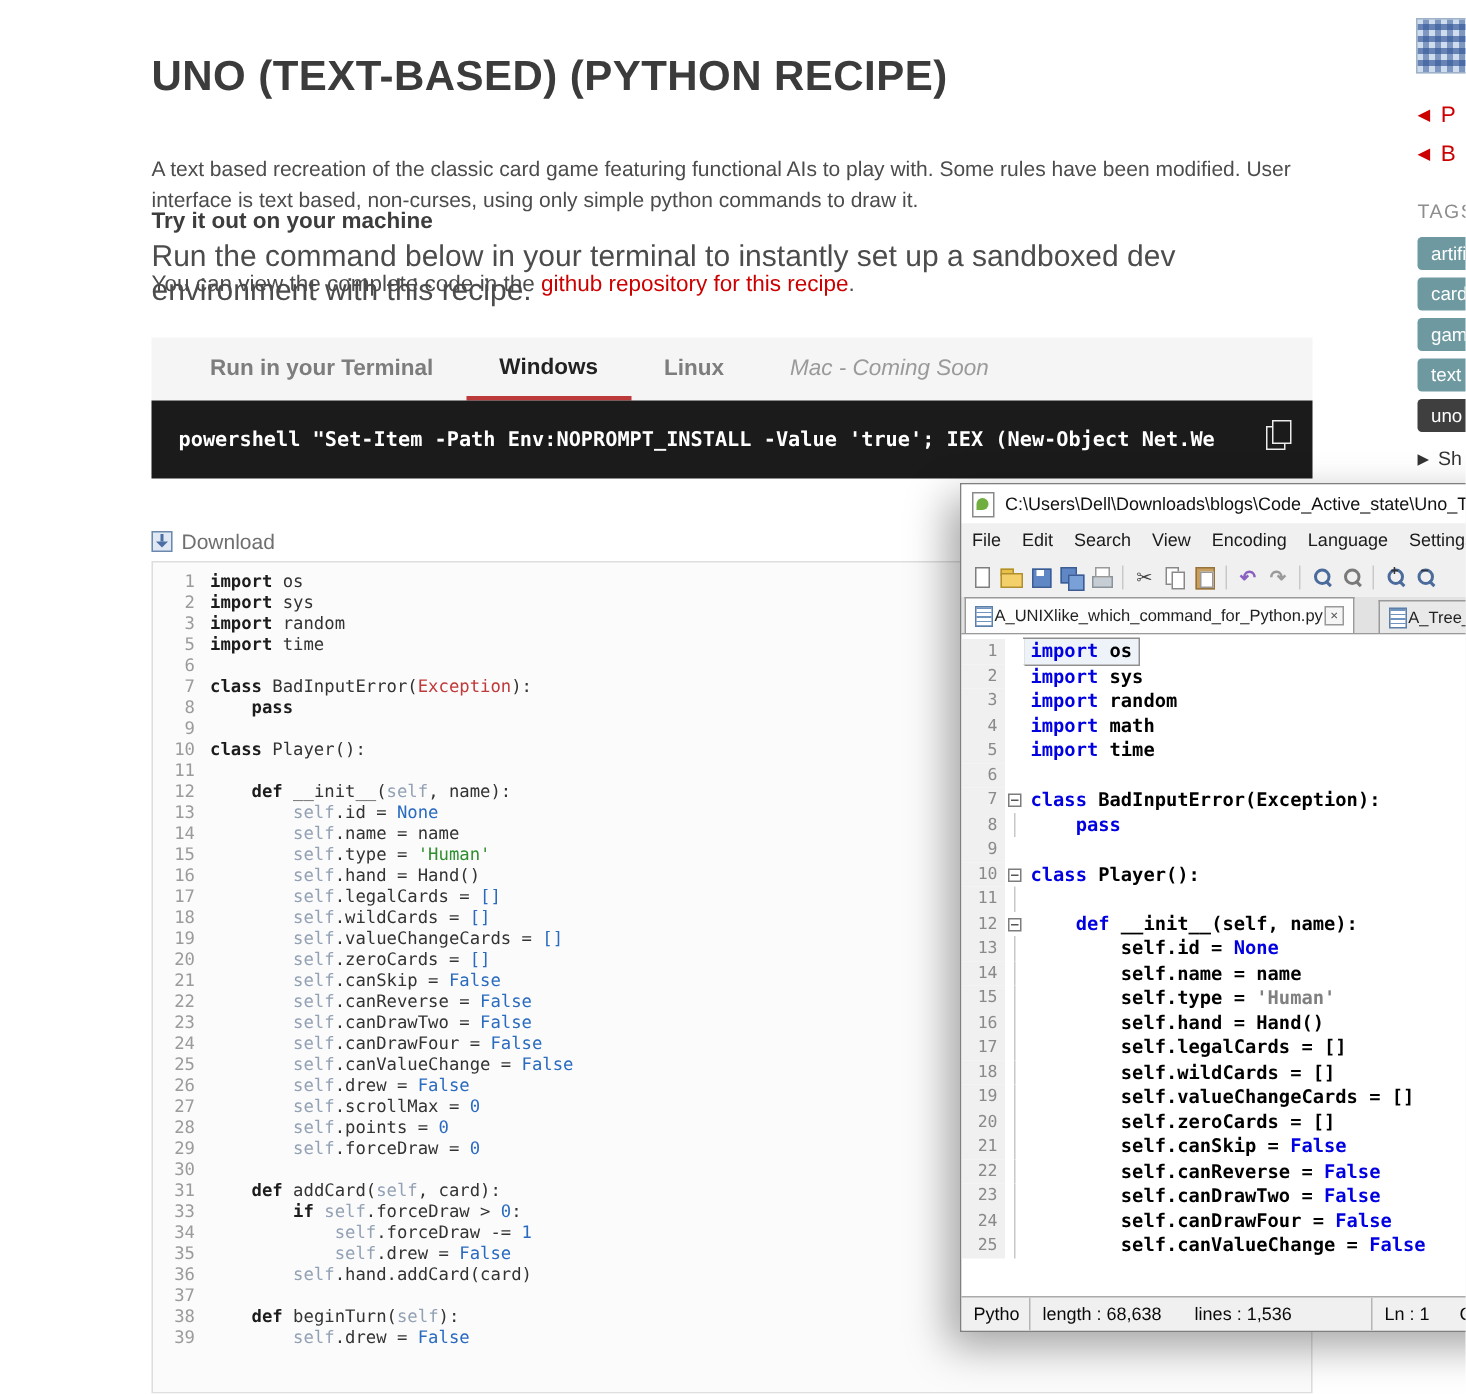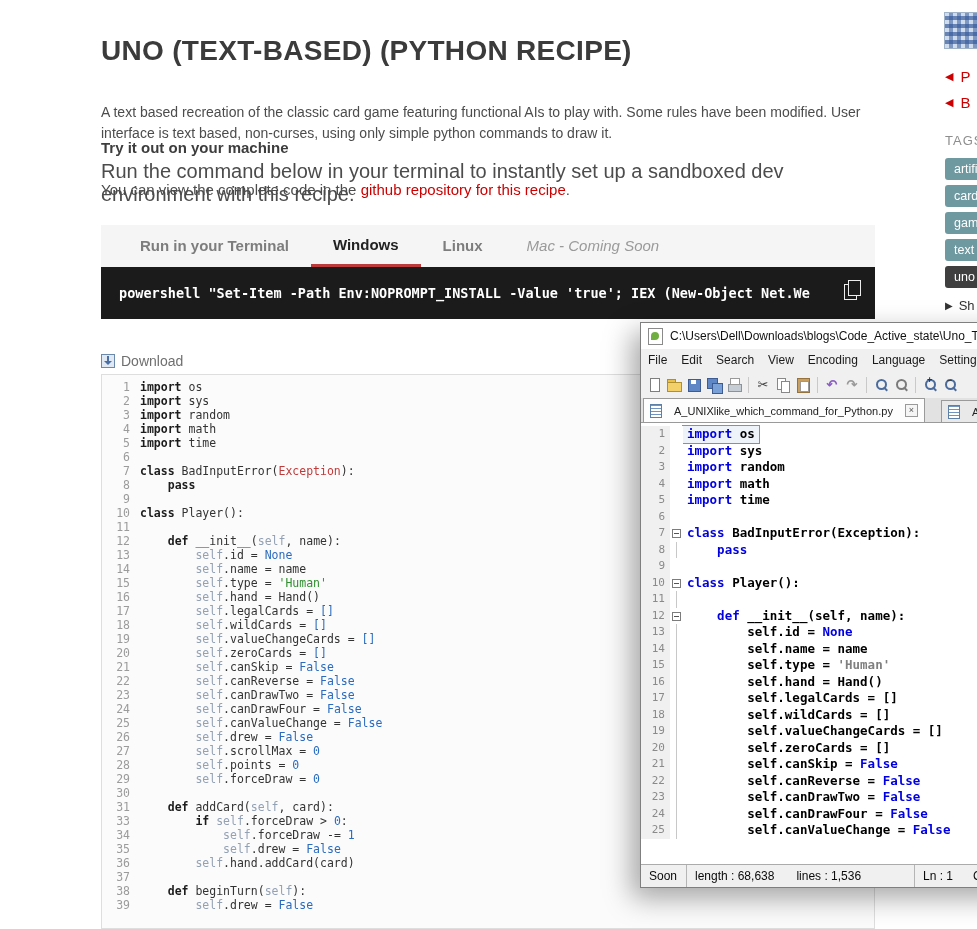--- a/index.html
+++ b/index.html
@@ -84,21 +84,21 @@
   .ti-copy::after{content:'';position:absolute;left:7px;top:5px;width:7px;height:10px;background:#fff;border:1px solid #888;}
   .ti-paste::before{content:'';position:absolute;left:3px;top:2px;width:11px;height:13px;background:#c99f5f;border:1px solid #96733c;}
   .ti-paste::after{content:'';position:absolute;left:6px;top:5px;width:7px;height:9px;background:#fff;border:1px solid #999;}
   .ti-undo .glyph{color:#8a5fc0;font-weight:bold;}
   .ti-redo .glyph{color:#9a9a9a;font-weight:bold;}
   .ti-find::before,.ti-replace::before,.ti-zoomin::before,.ti-zoomout::before{content:'';position:absolute;left:4px;top:3px;width:7px;height:7px;border:2px solid #4a6b9c;border-radius:50%;}
   .ti-find::after,.ti-replace::after,.ti-zoomin::after,.ti-zoomout::after{content:'';position:absolute;left:11px;top:12px;width:5px;height:2px;background:#4a6b9c;transform:rotate(45deg);}
   .ti-replace::before{border-color:#7a7a7a;} .ti-replace::after{background:#7a7a7a;}
   .zg{position:absolute;left:6px;top:0px;font-size:9px;font-weight:bold;color:#333;line-height:9px;}
   .npp-tabs{height:24px;background:#e2e2e2;display:flex;align-items:flex-end;padding-left:2px;border-bottom:1px solid #9a9a9a;flex:none;overflow:hidden;}
-  .npp-tab{height:21px;display:flex;align-items:center;gap:12px;padding:0 6px;font-size:11px;color:#222;background:#e9e9e9;border:1px solid #9a9a9a;border-bottom:none;margin-right:16px;cursor:pointer;white-space:nowrap;}
+  .npp-tab{height:21px;display:flex;align-items:center;gap:1px;padding:0 6px;font-size:11px;color:#222;background:#e9e9e9;border:1px solid #9a9a9a;border-bottom:none;margin-right:16px;cursor:pointer;white-space:nowrap;}
   .npp-tab.active{background:#fdfdfd;height:23px;}
   .tabdoc{width:10px;height:12px;border:1px solid #5b7fa8;background:repeating-linear-gradient(to bottom,#6f94c0 0 1px,#fff 1px 3px);flex:none;}
   .tabx{width:11px;height:11px;border:1px solid #999;font-size:9px;line-height:10px;text-align:center;color:#555;background:#f5f5f5;cursor:pointer;}
   .npp-editor{flex:1;background:#fff;overflow:hidden;position:relative;padding-top:3px;}
   .nrow{display:flex;height:16.5px;line-height:16.5px;font-family:"DejaVu Sans Mono",monospace;font-size:12.5px;font-weight:bold;color:#000;white-space:pre;}
   .nln{width:24px;flex:none;text-align:right;padding-right:5px;background:#f0f0f0;color:#8a8a8a;font-weight:normal;font-size:11px;}
   .nfold{width:13px;flex:none;background:#fff;position:relative;}
   .fbox{position:absolute;left:2px;top:4px;width:9px;height:9px;border:1px solid #7c7c7c;background:#fff;box-sizing:border-box;}
   .fbox::after{content:'';position:absolute;left:1px;right:1px;top:3px;border-top:1px solid #555;}
   .fline{position:absolute;left:6px;top:0;bottom:0;border-left:1px solid #c8c8c8;}
@@ -137,21 +137,20 @@
   <div class="download-row">
     <span class="download-icon"></span>
     <span>Download</span>
   </div>
 
   <div class="codeblock">
     <div id="web-code-rows">
         <div class="crow"><span class="ln">1</span><span class="cc"><span class="w-k">import</span> os</span></div>
         <div class="crow"><span class="ln">2</span><span class="cc"><span class="w-k">import</span> sys</span></div>
         <div class="crow"><span class="ln">3</span><span class="cc"><span class="w-k">import</span> random</span></div>
-        <div class="crow"><span class="ln">4</span><span class="cc"><span class="w-k">import</span> math</span></div>
         <div class="crow"><span class="ln">5</span><span class="cc"><span class="w-k">import</span> time</span></div>
         <div class="crow"><span class="ln">6</span><span class="cc"> </span></div>
         <div class="crow"><span class="ln">7</span><span class="cc"><span class="w-k">class</span> BadInputError(<span class="w-e">Exception</span>):</span></div>
         <div class="crow"><span class="ln">8</span><span class="cc">    <span class="w-k">pass</span></span></div>
         <div class="crow"><span class="ln">9</span><span class="cc"> </span></div>
         <div class="crow"><span class="ln">10</span><span class="cc"><span class="w-k">class</span> Player():</span></div>
         <div class="crow"><span class="ln">11</span><span class="cc"> </span></div>
         <div class="crow"><span class="ln">12</span><span class="cc">    <span class="w-k">def</span> __init__(<span class="w-self">self</span>, name):</span></div>
         <div class="crow"><span class="ln">13</span><span class="cc">        <span class="w-self">self</span>.id = <span class="w-c">None</span></span></div>
         <div class="crow"><span class="ln">14</span><span class="cc">        <span class="w-self">self</span>.name = name</span></div>
@@ -285,21 +284,21 @@
         <div class="nrow"><span class="nln">19</span><span class="nfold"><span class="fline"></span></span><span class="ncode">        self.valueChangeCards = []</span></div>
         <div class="nrow"><span class="nln">20</span><span class="nfold"><span class="fline"></span></span><span class="ncode">        self.zeroCards = []</span></div>
         <div class="nrow"><span class="nln">21</span><span class="nfold"><span class="fline"></span></span><span class="ncode">        self.canSkip = <span class="n-k">False</span></span></div>
         <div class="nrow"><span class="nln">22</span><span class="nfold"><span class="fline"></span></span><span class="ncode">        self.canReverse = <span class="n-k">False</span></span></div>
         <div class="nrow"><span class="nln">23</span><span class="nfold"><span class="fline"></span></span><span class="ncode">        self.canDrawTwo = <span class="n-k">False</span></span></div>
         <div class="nrow"><span class="nln">24</span><span class="nfold"><span class="fline"></span></span><span class="ncode">        self.canDrawFour = <span class="n-k">False</span></span></div>
         <div class="nrow"><span class="nln">25</span><span class="nfold"><span class="fline"></span></span><span class="ncode">        self.canValueChange = <span class="n-k">False</span></span></div>
       </div>
   </div>
   <div class="npp-status">
-    <span class="seg s1">Soon</span>
+    <span class="seg s1">Pytho</span>
     <span class="seg s2">
       <span>length : 68,638</span>
       <span>lines : 1,536</span>
     </span>
     <span class="seg s3">
       <span>Ln : 1</span>
       <span>Col : 1</span>
     </span>
   </div>
 </div>

